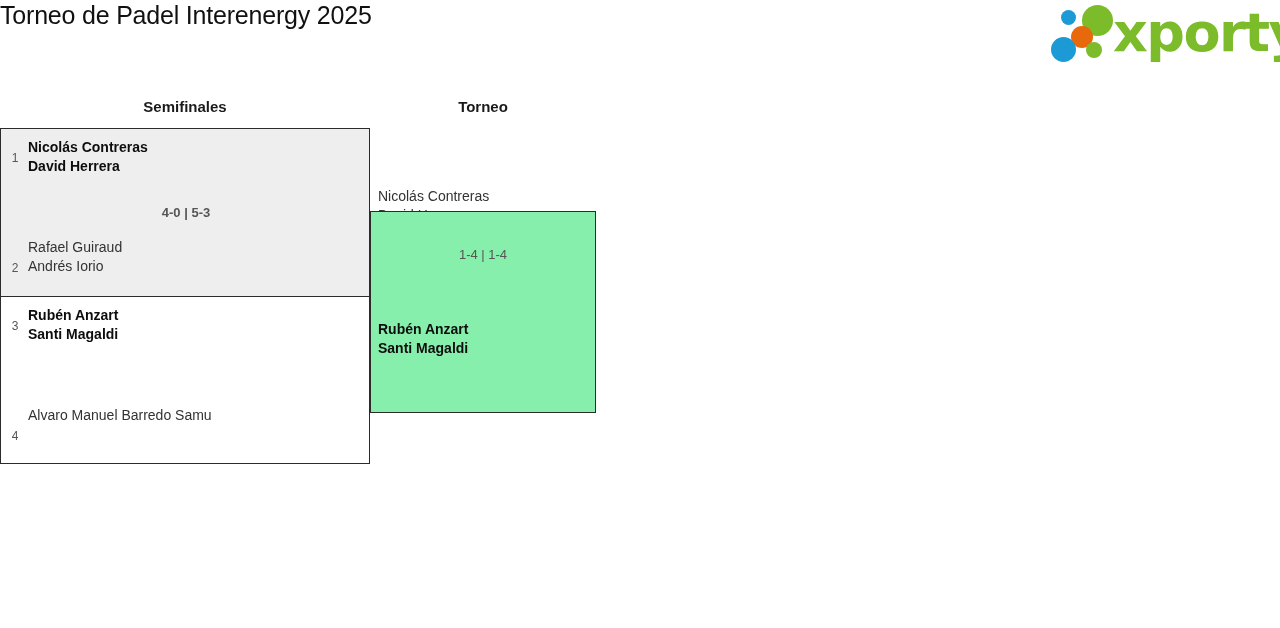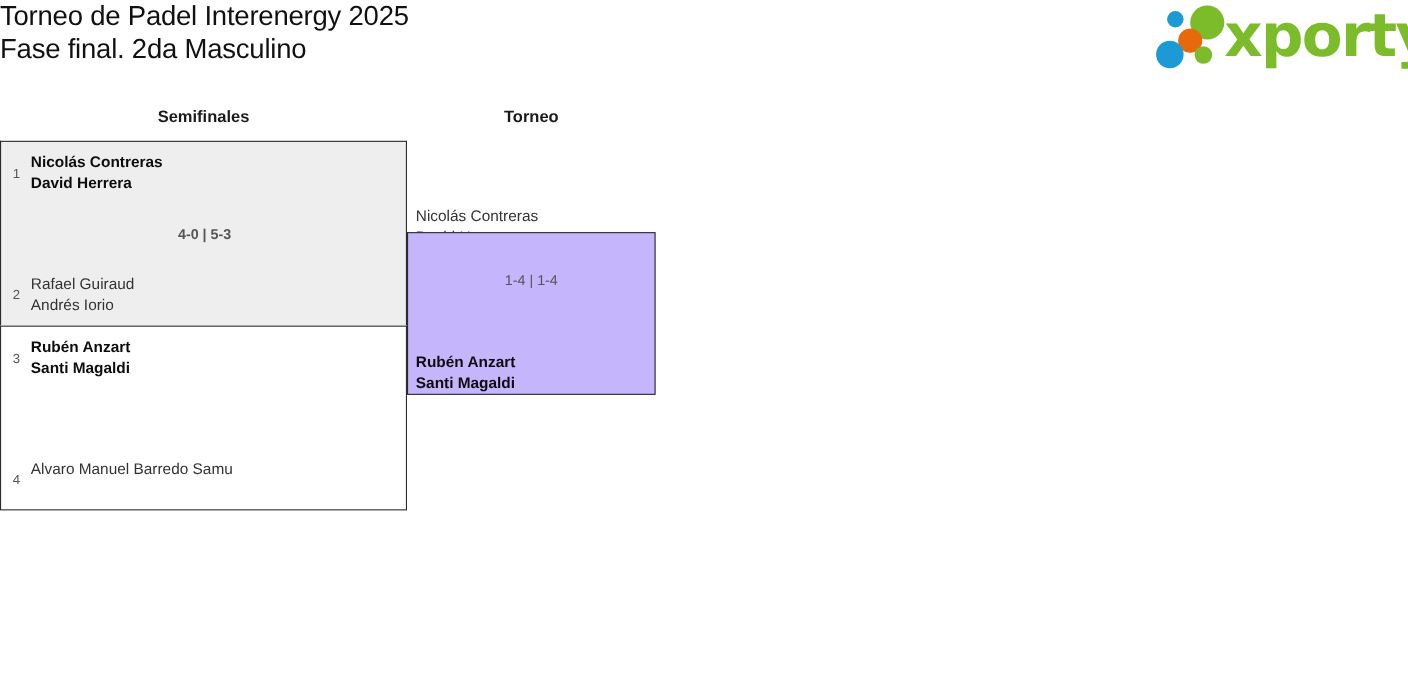--- a/index.html
+++ b/index.html
@@ -143,21 +143,21 @@
     color: #333333;
     white-space: nowrap;
   }
 
   .pair.winner .pair-name {
     color: #0d0d0d;
     font-weight: 700;
   }
 
   .pair-top  { top: 9px;  }
-  .pair-bot  { top: 120px; }
+  .pair-bot  { top: 109px; }
   .seed-top  { top: 22px; }
   .seed-bot  { top: 132px; }
 
   .score {
     position: absolute;
     left: 0;
     top: 76px;
     width: 370px;
     text-align: center;
     font-size: 13px;
@@ -181,23 +181,23 @@
     left: 8px;
     top: 59px;
     width: 216px;
   }
 
   .final-box {
     position: absolute;
     left: 0;
     top: 83px;
     width: 226px;
-    height: 148px;
+    height: 202px;
     border: 1px solid #2b2b2b;
-    background: #c4b5fd;
+    background: #86efac;
   }
 
   .final-score {
     position: absolute;
     left: 0;
     top: 35px;
     width: 224px;
     text-align: center;
     font-size: 13px;
     line-height: 16px;
@@ -214,21 +214,20 @@
 </style>
 </head>
 <body>
 
 <div class="page">
 
   <div class="header">
 
     <div class="title-block">
       <div class="title-line">Torneo de Padel Interenergy 2025</div>
-      <div class="title-line">Fase final. 2da Masculino</div>
     </div>
 
     <div class="logo">
       <div class="logo-dots">
         <span class="dot dot-blue-sm"></span>
         <span class="dot dot-green-lg"></span>
         <span class="dot dot-orange"></span>
         <span class="dot dot-blue-lg"></span>
         <span class="dot dot-green-sm"></span>
       </div>

